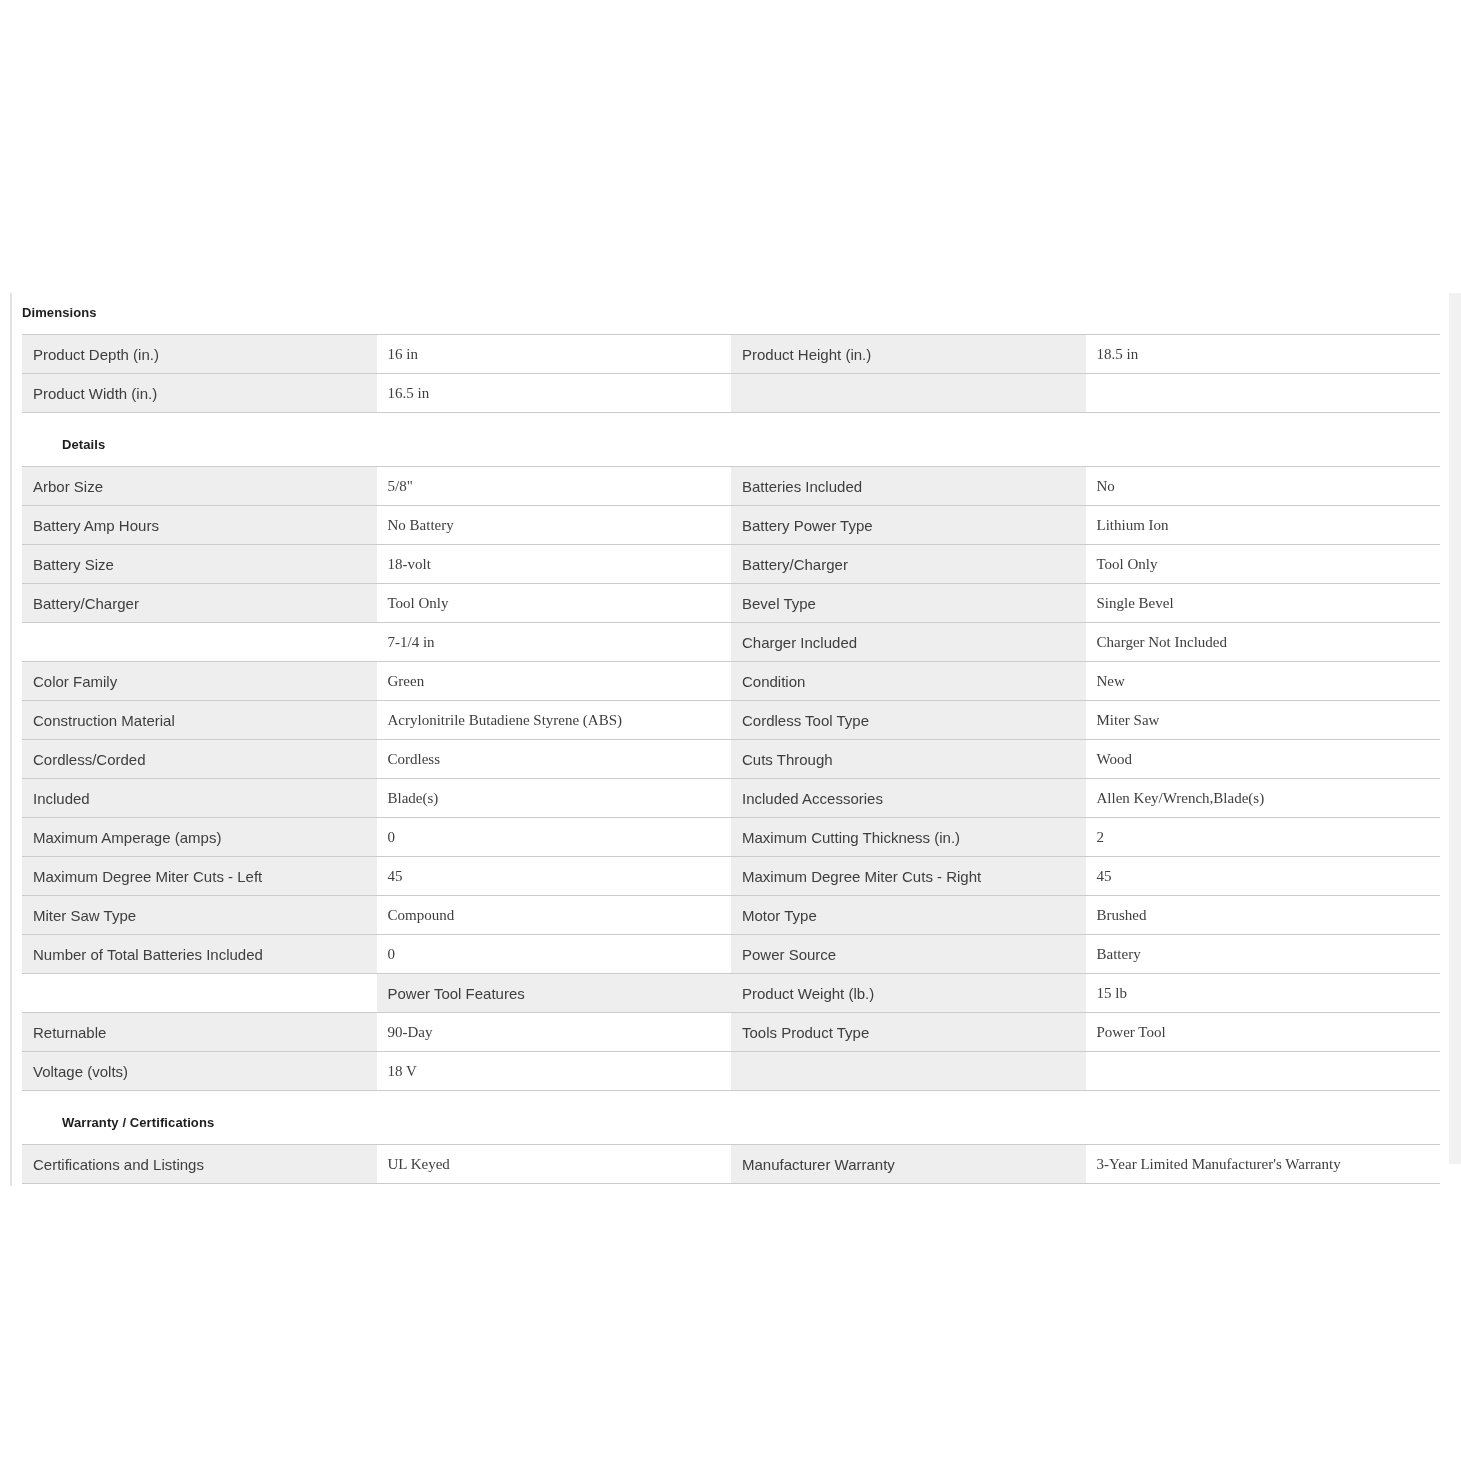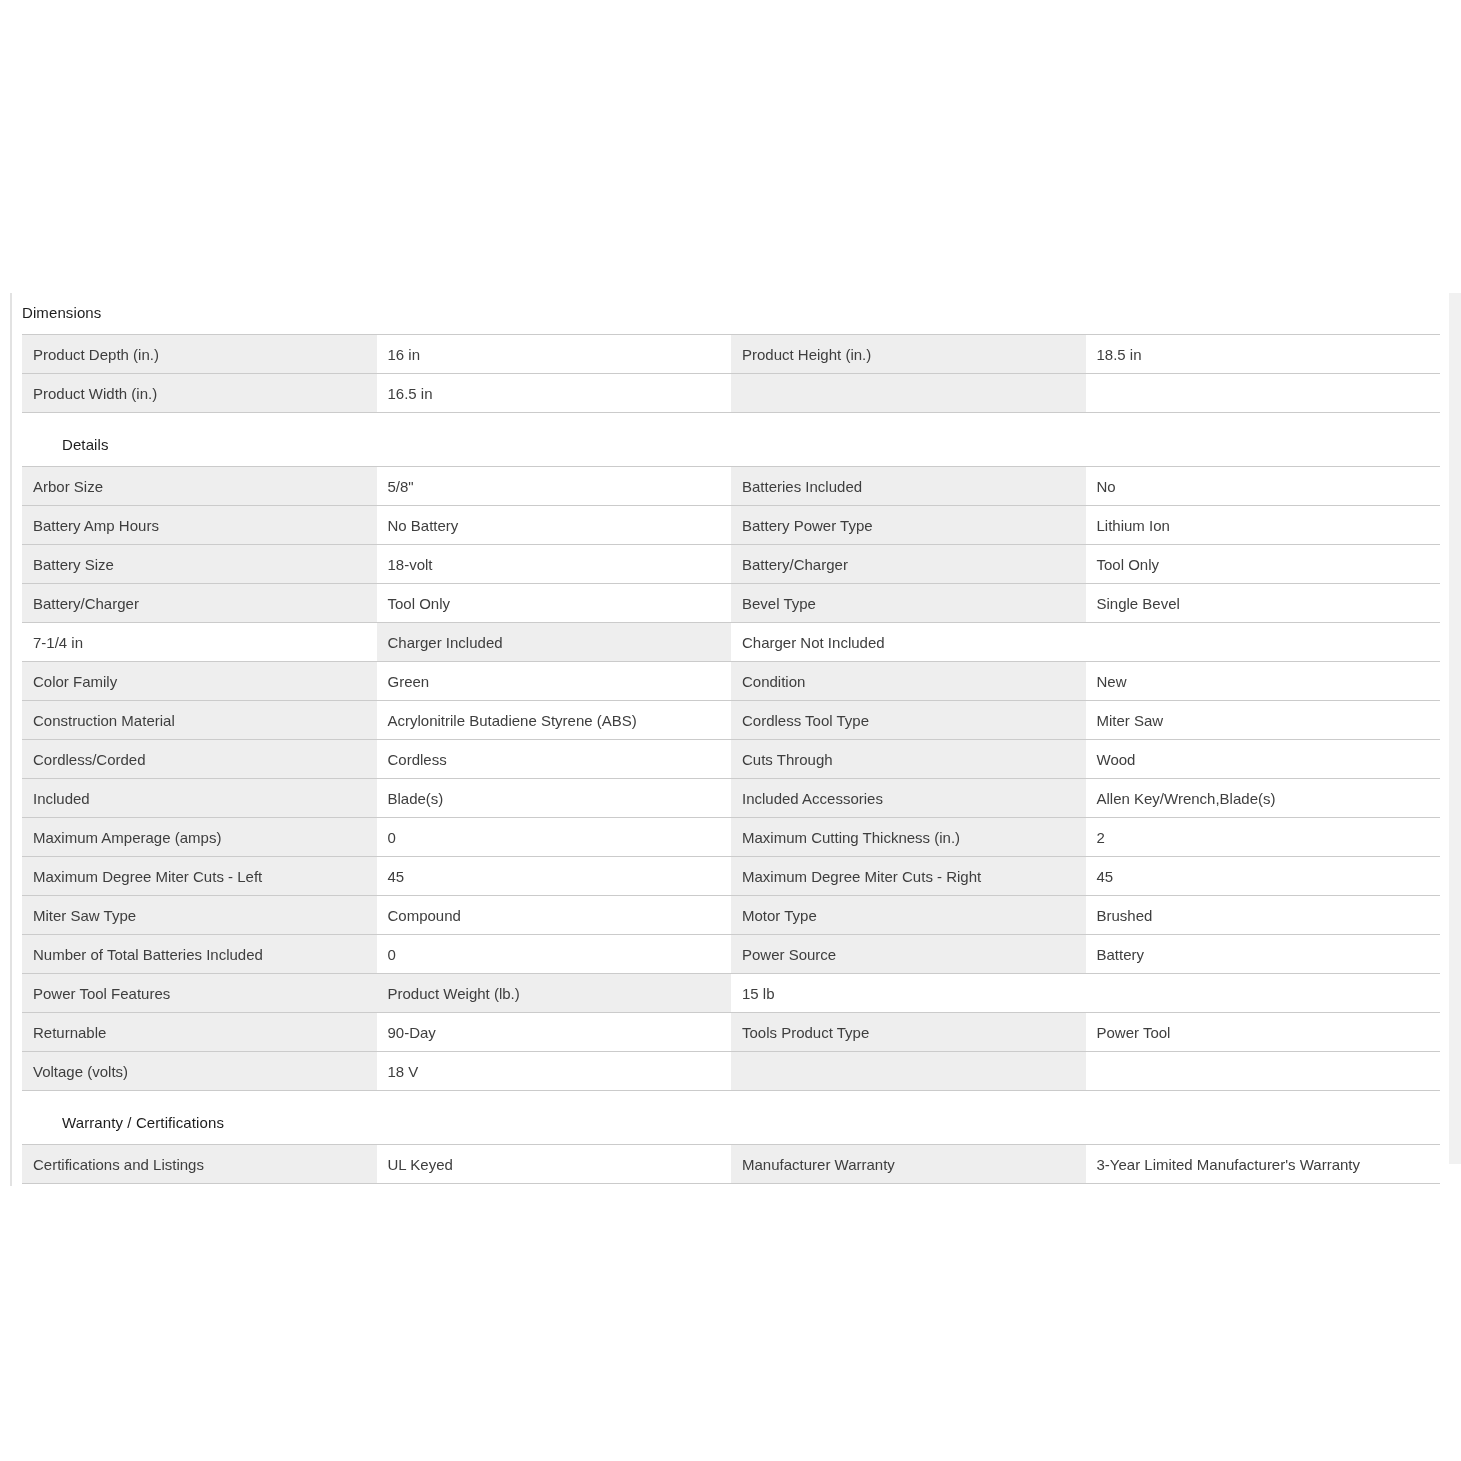--- a/index.html
+++ b/index.html
@@ -26,50 +26,51 @@
     position: absolute;
     top: 293px;
     right: 0;
     width: 12px;
     height: 871px;
     background: var(--band-bg, #f1f1f1);
   }
   .section { width: 1418px; }
   .section-title {
     margin: 9px 0 10px 0;
-    font-size: 15px;
+    font-size: 13px;
     line-height: 22px;
-    font-weight: 400;
+    font-weight: 700;
     color: var(--heading-color, #1d1d1d);
     letter-spacing: 0.1px;
   }
   .section + .section .section-title { margin-top: 21px; margin-left: 40px; }
   .spec-table {
     width: 1418px;
     border-top: 1px solid var(--row-border, #cbcbcb);
   }
   .spec-row {
     display: flex;
     height: 38px;
     border-bottom: 1px solid var(--row-border, #cbcbcb);
+    justify-content: flex-end;
   }
   .cell {
     flex: 0 0 25%;
     box-sizing: border-box;
     display: flex;
     align-items: center;
     padding-left: 11px;
     padding-right: 8px;
     font-size: 15px;
     color: var(--cell-text, #3e3e3e);
     white-space: nowrap;
     overflow: hidden;
   }
   .cell.label { background: var(--label-bg, #eeeeee); }
-  .cell.value { background: #ffffff; }
+  .cell.value { background: #ffffff; font-family: Liberation Serif, serif; }
 </style>
 </head>
 <body>
 
 <div class="specs-card">
   <div id="sections-root">
   <div class="section">
     <h2 class="section-title">Dimensions</h2>
     <div class="spec-table">
   <div class="spec-row">

